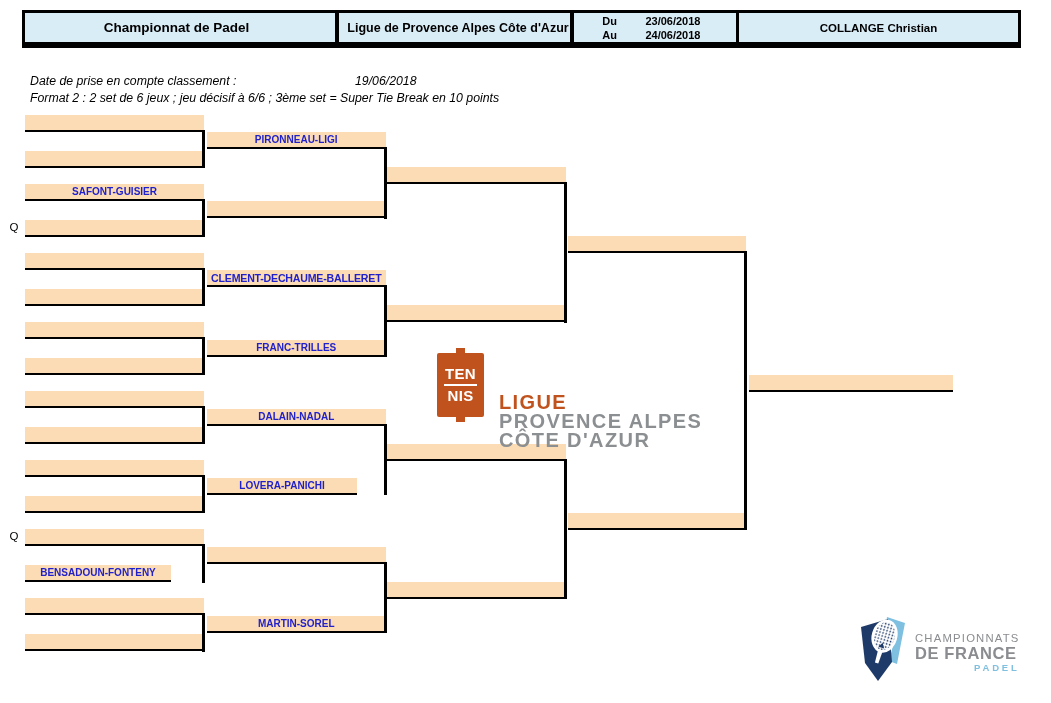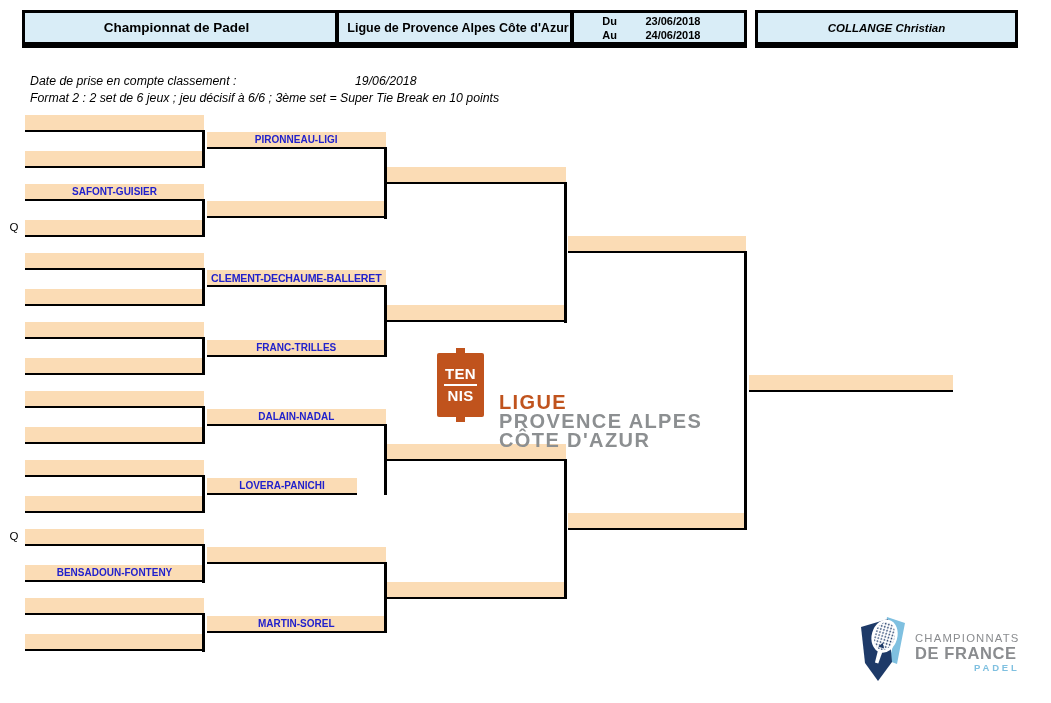--- a/index.html
+++ b/index.html
@@ -11,22 +11,22 @@
         border:3px solid #000;border-bottom-width:6px;box-sizing:border-box;}
   .hbox-main{left:22px;width:551px;display:flex;align-items:stretch;gap:7px;}
   .hcell{display:flex;align-items:center;justify-content:center;}
   .hcell.title{width:303px;font-weight:bold;font-size:13.5px;}
   .hdivider{width:4px;background:#000;}
   .hcell.org{flex:1;font-weight:bold;font-size:12.5px;}
   .hbox-dates{left:571px;width:176px;display:flex;flex-direction:column;justify-content:center;}
   .drow{display:flex;align-items:center;font-weight:bold;font-size:11px;line-height:14px;}
   .dlabel{width:42%;text-align:center;}
   .dvalue{flex:1;text-align:left;}
-  .hbox-ref{left:755px;width:263px;display:flex;align-items:center;justify-content:center;
-            font-weight:bold;font-size:11.5px;font-style:italic;}
+  .hbox-ref{left:736px;width:285px;display:flex;align-items:center;justify-content:center;
+            font-weight:bold;font-size:11.5px;}
 
   
   .notes{position:absolute;left:30px;top:63px;font-style:italic;font-size:12.3px;line-height:17px;margin-top:10px;}
   .note1{position:relative;}
   .note-date{position:absolute;left:325px;top:0;}
 
   
   .bracket{position:absolute;left:0;top:0;width:1051px;height:703px;}
   .slot{position:absolute;height:15px;background:var(--peach);
         border-bottom:2.6px solid #000;display:flex;align-items:center;justify-content:center;}
@@ -104,21 +104,21 @@
       <div class="slot" style="left: 25px; top: 322.21px; width: 179px;"></div>
       <div class="slot" style="left: 25px; top: 357.71px; width: 179px;"></div>
       <div class="conn" style="left: 202px; top: 337.21px; height: 38.1px;"></div>
       <div class="slot" style="left: 25px; top: 391.28px; width: 179px;"></div>
       <div class="slot" style="left: 25px; top: 426.78px; width: 179px;"></div>
       <div class="conn" style="left: 202px; top: 406.28px; height: 38.1px;"></div>
       <div class="slot" style="left: 25px; top: 460.35px; width: 179px;"></div>
       <div class="slot" style="left: 25px; top: 495.85px; width: 179px;"></div>
       <div class="conn" style="left: 202px; top: 475.35px; height: 38.1px;"></div>
       <div class="slot" style="left: 25px; top: 529.42px; width: 179px;"></div>
-      <div class="slot" style="left: 25px; top: 564.92px; width: 179px;">
+      <div class="slot" style="left: 25px; top: 564.92px; width: 146px;">
         <span class="pname">BENSADOUN-FONTENY</span>
       </div>
       <div class="qtag" style="top: 529.42px;">Q</div>
       <div class="conn" style="left: 202px; top: 544.42px; height: 38.1px;"></div>
       <div class="slot" style="left: 25px; top: 598.49px; width: 179px;"></div>
       <div class="slot" style="left: 25px; top: 633.99px; width: 179px;"></div>
       <div class="conn" style="left: 202px; top: 613.49px; height: 38.1px;"></div>
       <div class="slot" style="left: 207px; top: 132.3px; width: 178.5px;">
         <span class="pname">PIRONNEAU-LIGI</span>
       </div>

